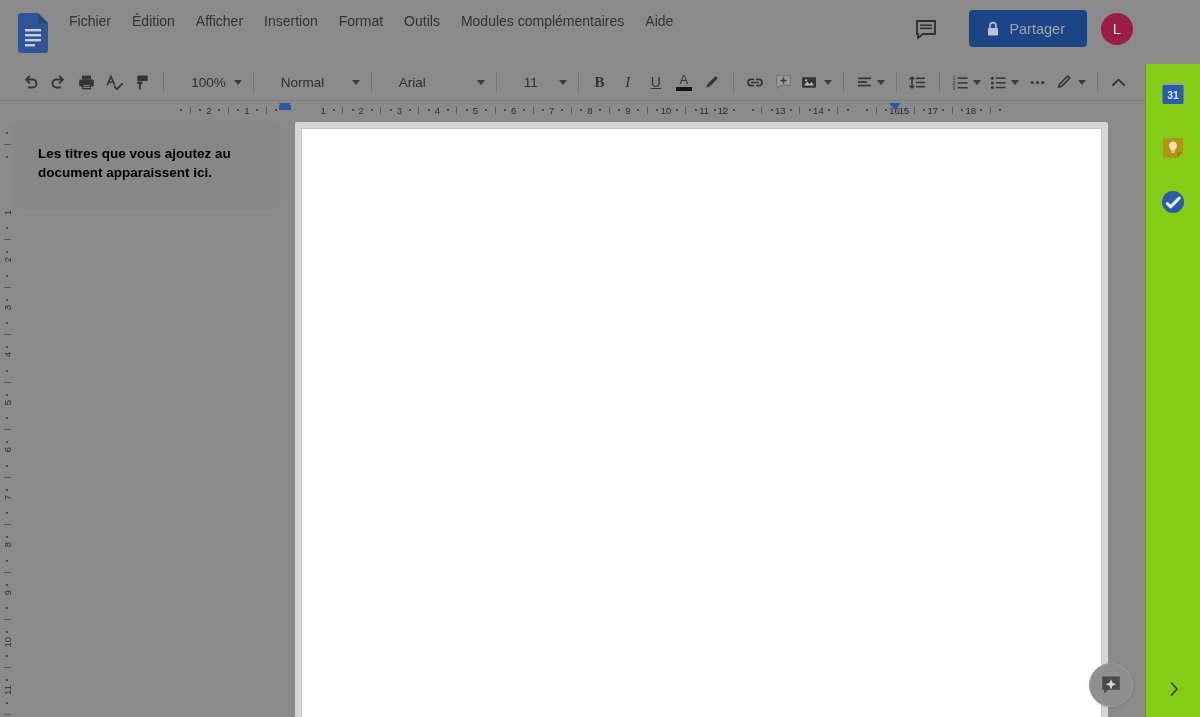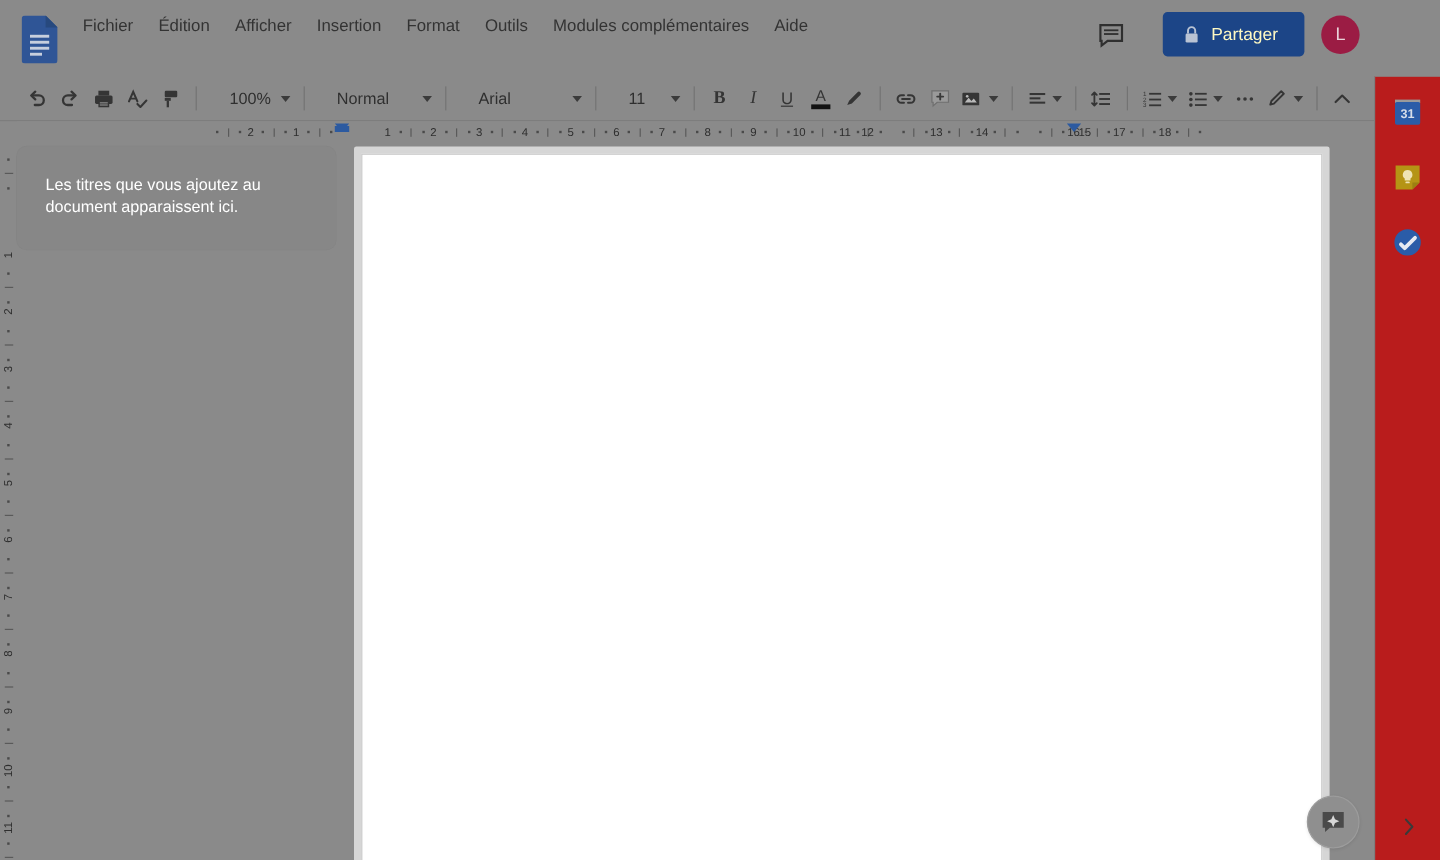--- a/index.html
+++ b/index.html
@@ -47,21 +47,21 @@
   }
   .comment-btn {
     width: 26px; height: 26px;
     display: flex; align-items: center; justify-content: center;
     cursor: pointer;
   }
   .share-btn {
     display: flex; align-items: center; gap: 9px;
     height: 37px; padding: 0 22px 0 17px;
     background: #1c4587; border-radius: 4px;
-    color: #fef9c3; font-size: 14.5px;
+    color: #a3a3a3; font-size: 14.5px;
     cursor: pointer; white-space: nowrap; margin-left: 16px;
   }
   .avatar {
     width: 32px; height: 32px; border-radius: 50%;
     background: #9b1c44; color: #e9d2d9;
     display: flex; align-items: center; justify-content: center;
     font-size: 15px; cursor: pointer;
   }
 
   
@@ -176,21 +176,22 @@
     flex: 1 1 auto;
   }
   .outline-collapse {
     width: 22px; height: 22px; cursor: pointer;
     display: flex; align-items: center; justify-content: center;
     color: #3a3a3a;
   }
   .outline-body {
     padding: 22px 24px 26px 24px;
     font-size: 13.5px; line-height: 19px;
-    color: #ffffff;
+    color: #000000;
+    font-weight: bold;
   }
 
   
   .canvas {
     position: absolute; top: 120px; left: 16px;
     width: 1129px; height: 597px;
     background: #8a8a8a;
     overflow: hidden;
   }
   .page-shadow {
@@ -203,21 +204,21 @@
     position: absolute; left: 285px; top: 8px;
     width: 801px; height: 612px;
     background: #ffffff;
     border: 1px solid #c8c8c8;
   }
 
   
   .side-rail {
     position: absolute; top: 64px; right: 0;
     width: 55px; height: 653px;
-    background: #b91c1c;
+    background: #84cc16;
     border-left: 1px solid #7d7d7d;
     display: flex; flex-direction: column; align-items: center;
     padding-top: 14px; gap: 22px;
   }
   .rail-btn {
     width: 32px; height: 32px;
     display: flex; align-items: center; justify-content: center;
     cursor: pointer; border-radius: 4px;
   }
   .rail-expand {

